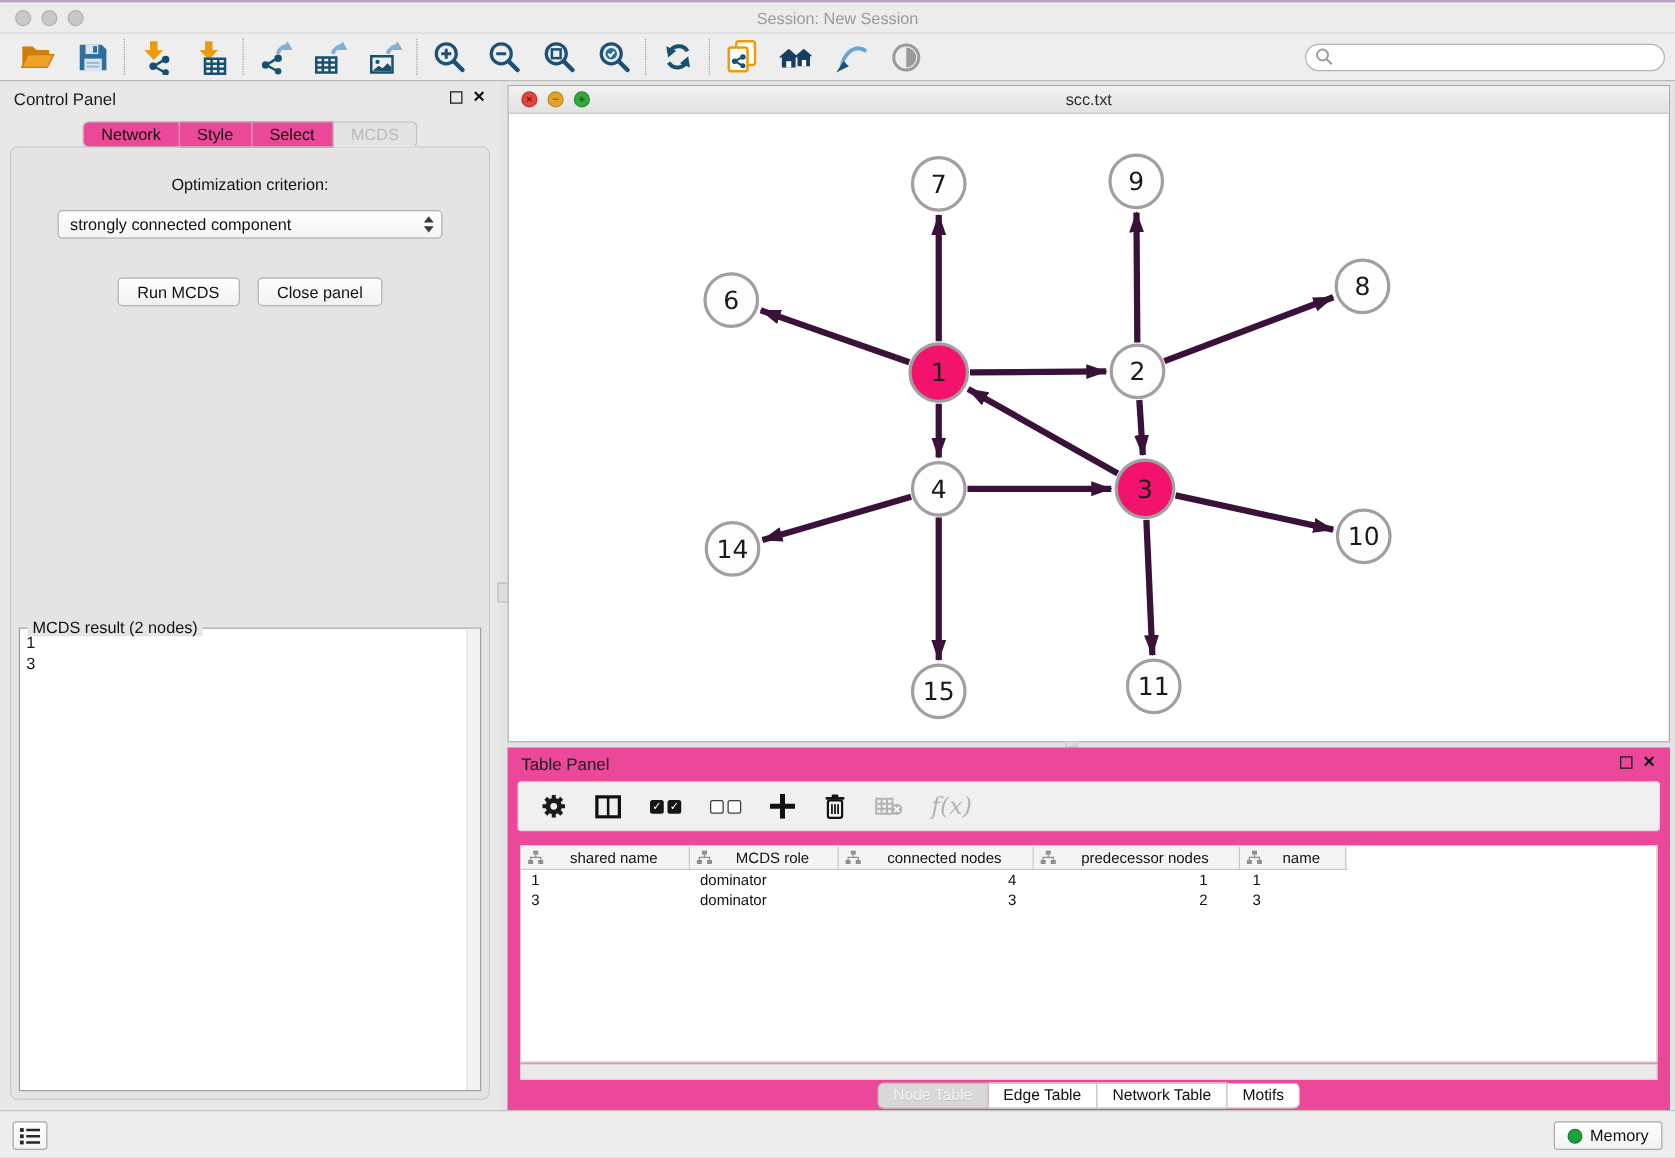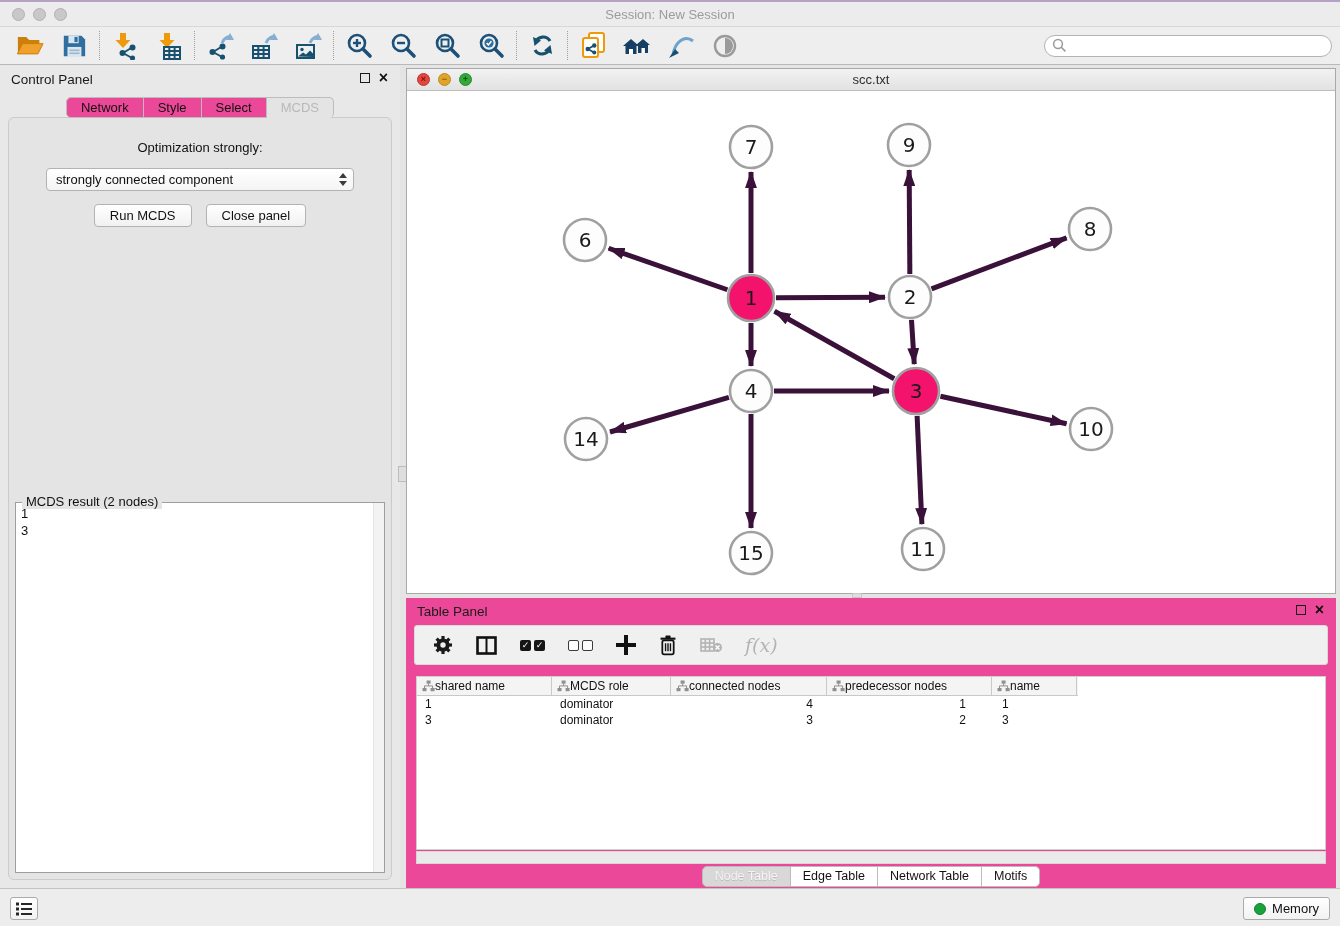--- a/index.html
+++ b/index.html
@@ -32,21 +32,21 @@
   .tab{height:21px;line-height:19px;padding:0 14px;font-size:13px;color:#111;background:#ec4899;border:1px solid #bcbcbc;border-left:none;}
   .tab:first-child{border-left:1px solid #bcbcbc;border-radius:5px 0 0 5px;}
   .tab:last-child{border-radius:0 5px 5px 0;}
   .tab.sel{background:#e4e4e4;color:#b9b9b9;border-bottom-color:#e4e4e4;}
   .cp-content{position:absolute;left:8px;right:8px;top:51px;bottom:8px;background:#e4e4e4;border:1px solid #cbcbcb;border-radius:6px;}
   .opt-label{margin-top:22px;text-align:center;font-size:13px;color:#111;}
   .select{margin:13px auto 0;width:308px;height:23px;background:linear-gradient(#ffffff,#f4f4f4);border:1px solid #b3b3b3;border-radius:4px;display:flex;align-items:center;padding:0 6px 0 9px;font-size:13px;color:#111;}
   .chevrons{margin-left:auto;display:flex;flex-direction:column;gap:3px;align-items:center;}
   .chev-up{width:0;height:0;border-left:4px solid transparent;border-right:4px solid transparent;border-bottom:5px solid #3a3a3a;}
   .chev-dn{width:0;height:0;border-left:4px solid transparent;border-right:4px solid transparent;border-top:5px solid #3a3a3a;}
-  .btn-row{margin-top:13px;display:flex;justify-content:center;gap:14px;}
+  .btn-row{margin-top:31px;display:flex;justify-content:center;gap:14px;}
   .pbtn{height:23px;padding:0 15px;font-size:13px;color:#111;background:linear-gradient(#ffffff,#f1f1f1);border:1px solid #b3b3b3;border-radius:4px;display:flex;align-items:center;}
   .result-group{position:absolute;left:6px;right:6px;top:376px;bottom:6px;}
   .result-legend{position:absolute;top:0;left:7px;font-size:13px;color:#111;background:#e4e4e4;padding:0 4px;z-index:2;}
   .result-box{position:absolute;left:0;right:0;top:8px;bottom:0;background:#fff;border:1px solid #9e9e9e;font-size:13px;color:#111;padding:2px 5px;line-height:17px;}
   .result-scroll{position:absolute;right:0;top:0;bottom:0;width:11px;background:#f3f3f3;border-left:1px solid #e4e4e4;}
   
   .vdiv-grip{position:absolute;left:398px;top:400px;width:9px;height:16px;background:#dedede;border:1px solid #bdbdbd;}
   .hdiv-grip{position:absolute;left:852px;top:527px;width:10px;height:5px;background:#dedede;border:1px solid #c6c6c6;}
   
   .netwin{position:absolute;left:406px;top:2px;width:930px;height:526px;background:#fff;border:1px solid #a9a9a9;}
@@ -61,21 +61,21 @@
   .tpanel{position:absolute;left:406px;top:532px;width:930px;height:292px;background:#ec4899;}
   .tp-toolbar{position:absolute;left:8px;right:8px;top:27px;height:40px;background:#f0f0f0;border:1px solid #dadada;border-radius:3px;display:flex;align-items:center;padding-left:18px;gap:23px;}
   .tp-ic{display:flex;align-items:center;justify-content:center;}
   .cbpair{display:flex;gap:3px;}
   .cb{width:11px;height:11px;background:#151515;border-radius:2px;color:#fff;font-size:9px;line-height:11px;text-align:center;}
   .cbo{width:11px;height:11px;border:1.6px solid #3c3c3c;border-radius:2px;background:#fdfdfd;}
   .fx{font-family:"DejaVu Serif","Liberation Serif",serif;font-style:italic;font-size:19px;color:#b3b3b3;}
   .tbl{position:absolute;left:10px;right:10px;top:78px;bottom:40px;background:#fff;border:1px solid #cfcfcf;overflow:hidden;}
   .tbl-head{display:flex;width:661px;height:19px;background:#f4f4f4;border-bottom:1px solid #c9c9c9;}
   .th{display:flex;align-items:center;border-right:1px solid #c9c9c9;font-size:12px;color:#111;}
-  .th .lbl{flex:1;text-align:left;padding-right:4px;}
+  .th .lbl{flex:1;text-align:center;padding-right:4px;}
   .th svg{margin-left:5px;flex:0 0 auto;}
   .tr{display:flex;height:16px;font-size:12px;color:#111;align-items:center;}
   .cell{overflow:hidden;white-space:nowrap;}
   .c0{width:135px;padding-left:8px;}
   .c1{width:119px;padding-left:8px;}
   .c2{width:156px;text-align:right;padding-right:14px;}
   .c3{width:165px;text-align:right;padding-right:26px;}
   .c4{width:85px;padding-left:10px;}
   .tbl-scroll{position:absolute;left:10px;right:10px;bottom:26px;height:13px;background:#eaeaea;border:1px solid #d6d6d6;}
   .tp-tabs{position:absolute;left:0;right:0;bottom:1px;height:23px;display:flex;justify-content:center;align-items:flex-start;}
@@ -275,21 +275,21 @@
           <span class="close-x">×</span>
         </span>
       </div>
       <div class="cp-tabs">
         <span class="tab">Network</span>
         <span class="tab">Style</span>
         <span class="tab">Select</span>
         <span class="tab sel">MCDS</span>
       </div>
       <div class="cp-content">
-        <div class="opt-label">Optimization strongly:</div>
+        <div class="opt-label">Optimization criterion:</div>
         <div class="select">
           <span>strongly connected component</span>
           <span class="chevrons">
             <span class="chev-up"></span>
               <span class="chev-dn"></span>
           </span>
         </div>
         <div class="btn-row">
           <span class="pbtn">Run MCDS</span>
           <span class="pbtn">Close panel</span>

